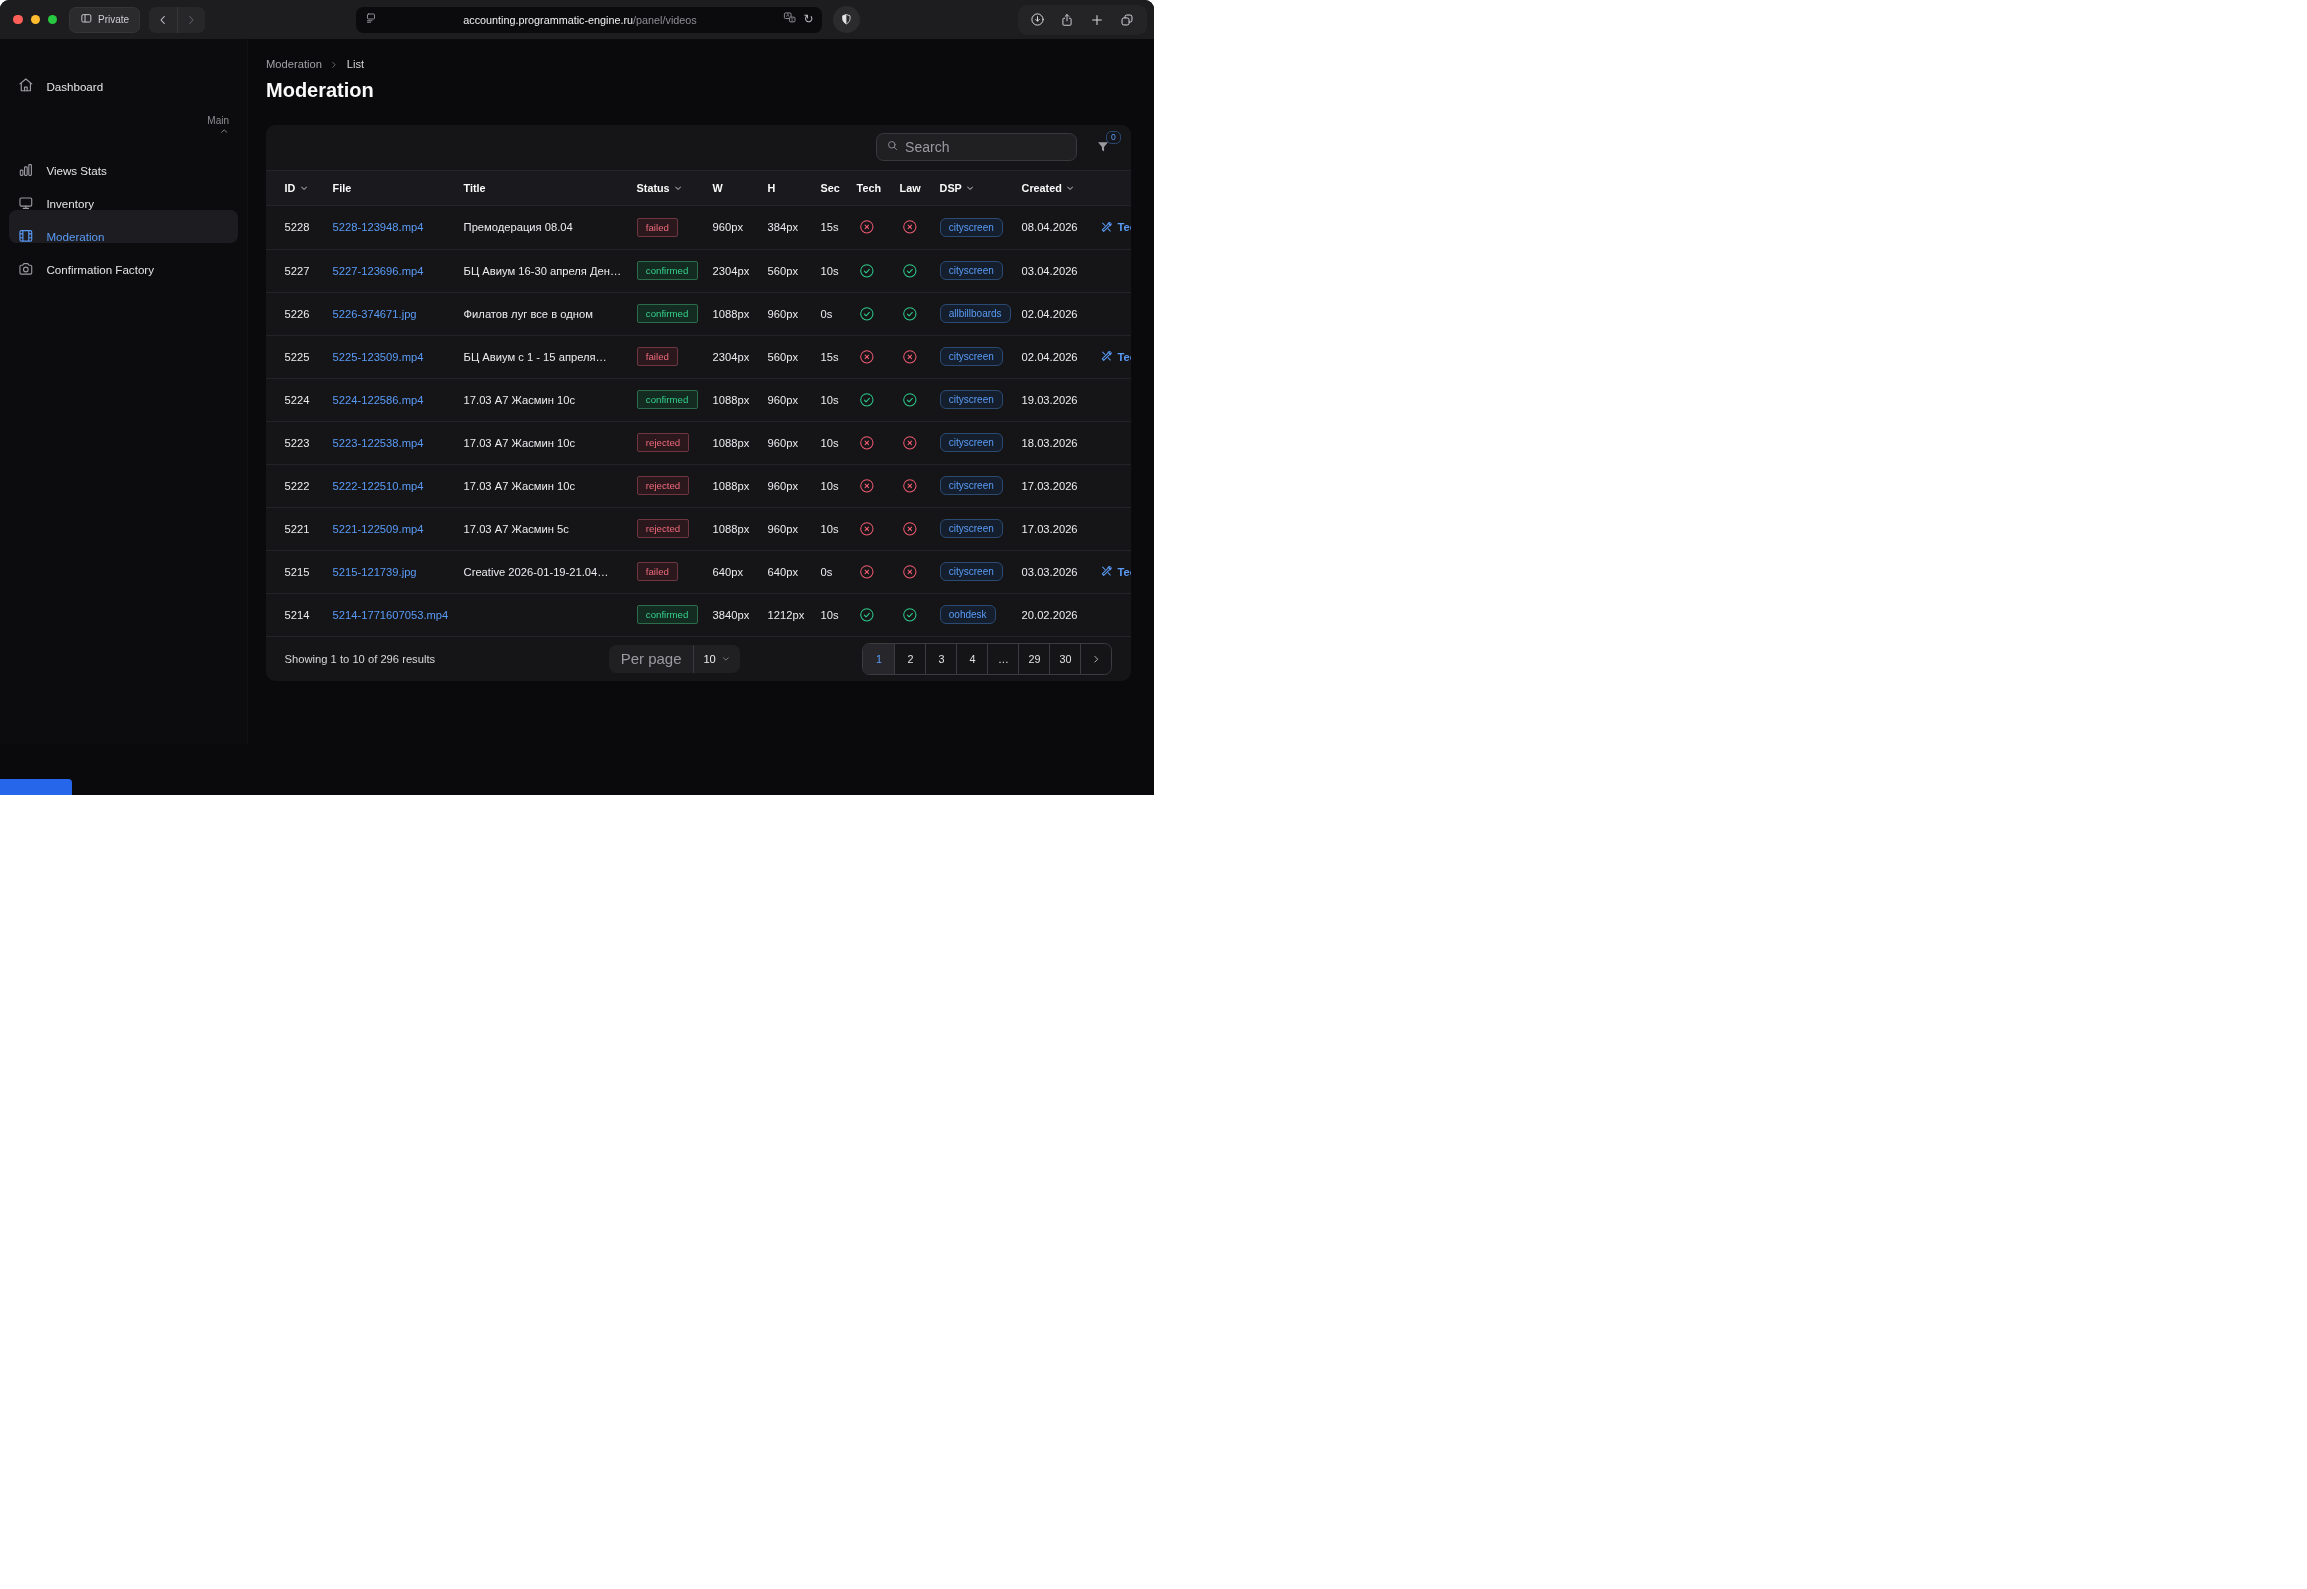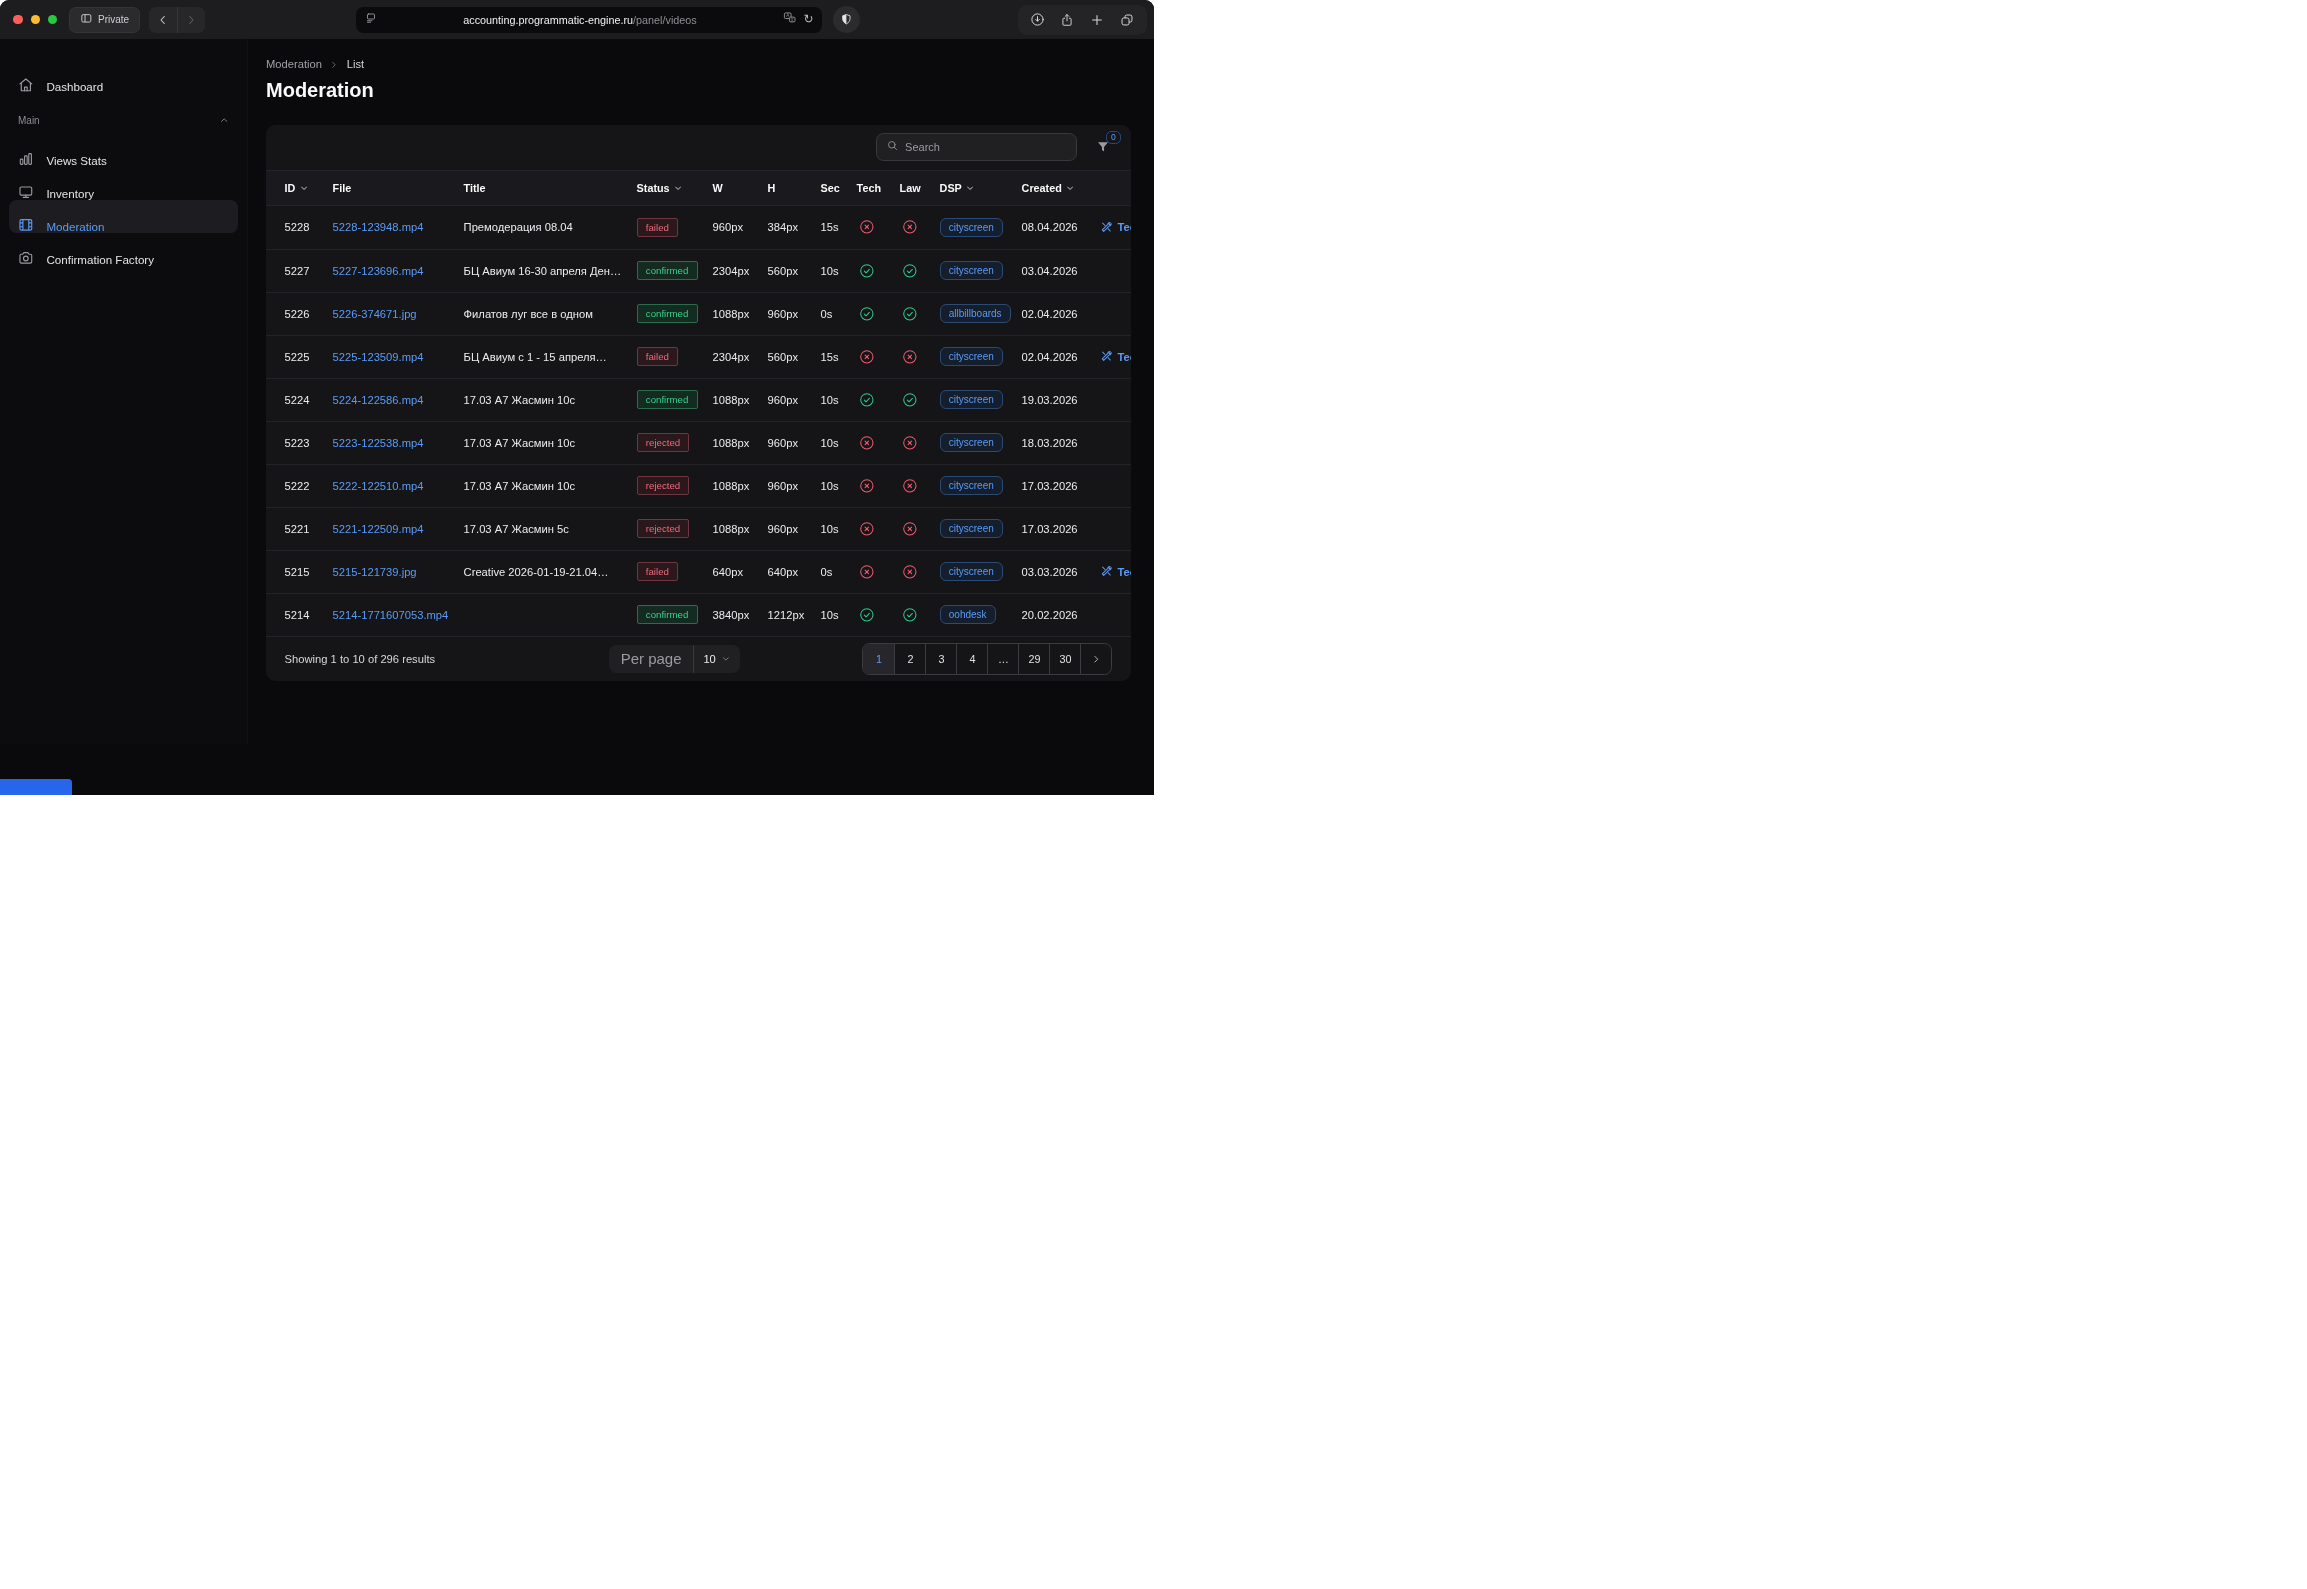--- a/index.html
+++ b/index.html
@@ -37,37 +37,37 @@
     font-size:11.2px; display:flex; align-items:center; justify-content:center; cursor:pointer; }
 
   
   .bodywrap { display:flex; height:705px; }
   .sidebar { width:248px; background:#0c0c0e; padding:21px 9px 0 9px; border-right:0.7px solid #121215; }
   .nav-item { display:flex; align-items:flex-end; gap:12px; height:33px; padding:0 9px; border-radius:7.5px;
     color:#e4e4e7; font-size:11.6px; cursor:pointer; }
   .nav-item .ico { color:#9a9aa0; display:flex; width:16.4px; justify-content:center; }
   .nav-item.active { background:#1d1d21; color:#5a9bf6; }
   .nav-item.active .ico { color:#5a9bf6; }
-  .section-row { display:flex; align-items:flex-start; justify-content:space-between; margin:22.4px 9px 7.5px 9px; cursor:pointer; }
+  .section-row { display:flex; align-items:flex-end; justify-content:space-between; margin:22.4px 9px 7.5px 9px; cursor:pointer;flex-direction:column; }
   .section-label { color:#8e8e93; font-size:10px; }
   .section-chev { color:#8e8e93; display:flex; }
 
   .content { flex:1; padding:19.4px 0 0 18px; background:#0a0a0c; }
   .breadcrumb { display:flex; align-items:center; gap:7.5px; font-size:11.2px; }
   .bc-root { color:#a0a0a6; cursor:pointer; }
   .bc-sep { color:#6e6e73; display:flex; }
   .bc-leaf { color:#d4d4d8; }
   .page-title { margin-top:9px; color:#fafafa; font-size:20px; font-weight:700; }
 
   
   .card { margin-top:22.4px; width:865px; background:#151518; border-radius:9px; overflow:hidden; }
   .card-toolbar { height:45px; display:flex; align-items:center; justify-content:flex-end; padding-right:16.4px; gap:19.4px; }
   .search { width:201px; height:28px; background:#202023; border:0.7px solid #39393d; border-radius:7.5px;
     display:flex; align-items:center; padding:0 9px; gap:6.7px; color:#8e8e93; }
-  .search input { flex:1; background:transparent; border:none; outline:none; color:#e4e4e7; font-size:11px; }
+  .search input { flex:1; background:transparent; border:none; outline:none; color:#e4e4e7; font-size:14px; }
   .search input::placeholder { color:#9a9aa0; }
   .filterwrap { position:relative; margin-right:4.5px; cursor:pointer; }
   .filterwrap .funnel { color:#9a9aa0; display:flex; }
   .filter-badge { position:absolute; top:-9px; right:-10.4px; font-size:8.6px; color:#5a9bf6;
     background:#14161c; border:0.7px solid #2b4a72; border-radius:5.2px; padding:0 3.7px; line-height:11.2px; }
 
   .table-clip { overflow:hidden; }
   .tgrid { display:grid; grid-template-columns:48px 131px 173px 76px 55px 53px 36px 43px 40px 82px 78px 104px;
     width:938px; padding-left:18.6px; align-items:center; }
   .thead { height:36px; background:#1a1a1e; border-top:0.7px solid #242428; border-bottom:0.7px solid #242428;

